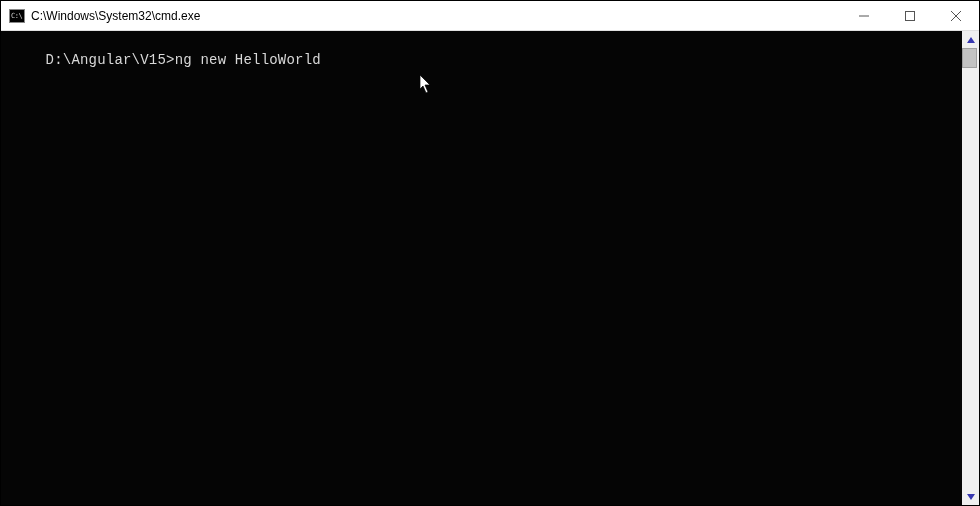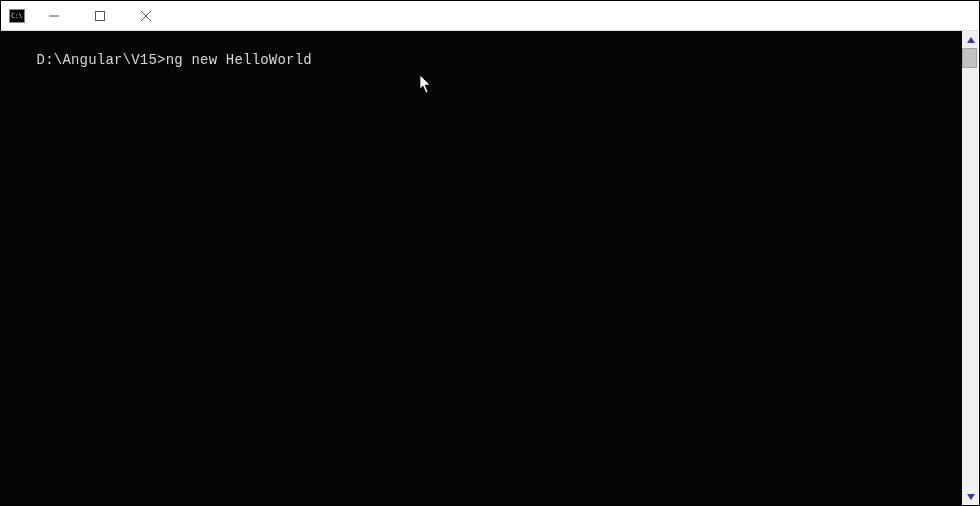--- a/index.html
+++ b/index.html
@@ -65,21 +65,21 @@
       flex: 1;
       background: #050505;
       color: #d8d8d8;
       font-family: Consolas, "Courier New", monospace;
       font-size: 14px;
       line-height: 1.2;
       padding: 4px 2px;
       white-space: pre;
       position: relative;
     }
-    .prompt-line { letter-spacing: 0.2px; }
+    .prompt-line { letter-spacing: 0.2px; margin-left: 9px; }
     .scrollbar {
       width: 17px;
       background: #f0f0f0;
       display: flex;
       flex-direction: column;
       align-items: center;
       justify-content: space-between;
       padding: 0;
     }
     .sb-btn {
@@ -113,20 +113,21 @@
       width: 12px;
       height: 19px;
       pointer-events: none;
     }
   </style>
 </head>
 <body>
 
 <div class="titlebar">
   <div class="titlebar-icon">C:\</div>
+  <div class="title-text">C:\Windows\System32\cmd.exe</div>
   <div class="window-controls">
     <div class="win-btn">
       <svg width="10" height="10" viewBox="0 0 10 10">
           <line x1="0" y1="5" x2="10" y2="5" stroke-width="1"></line>
         </svg>
     </div>
     <div class="win-btn">
       <svg width="10" height="10" viewBox="0 0 10 10">
           <rect x="0.5" y="0.5" width="9" height="9" stroke-width="1"></rect>
         </svg>

